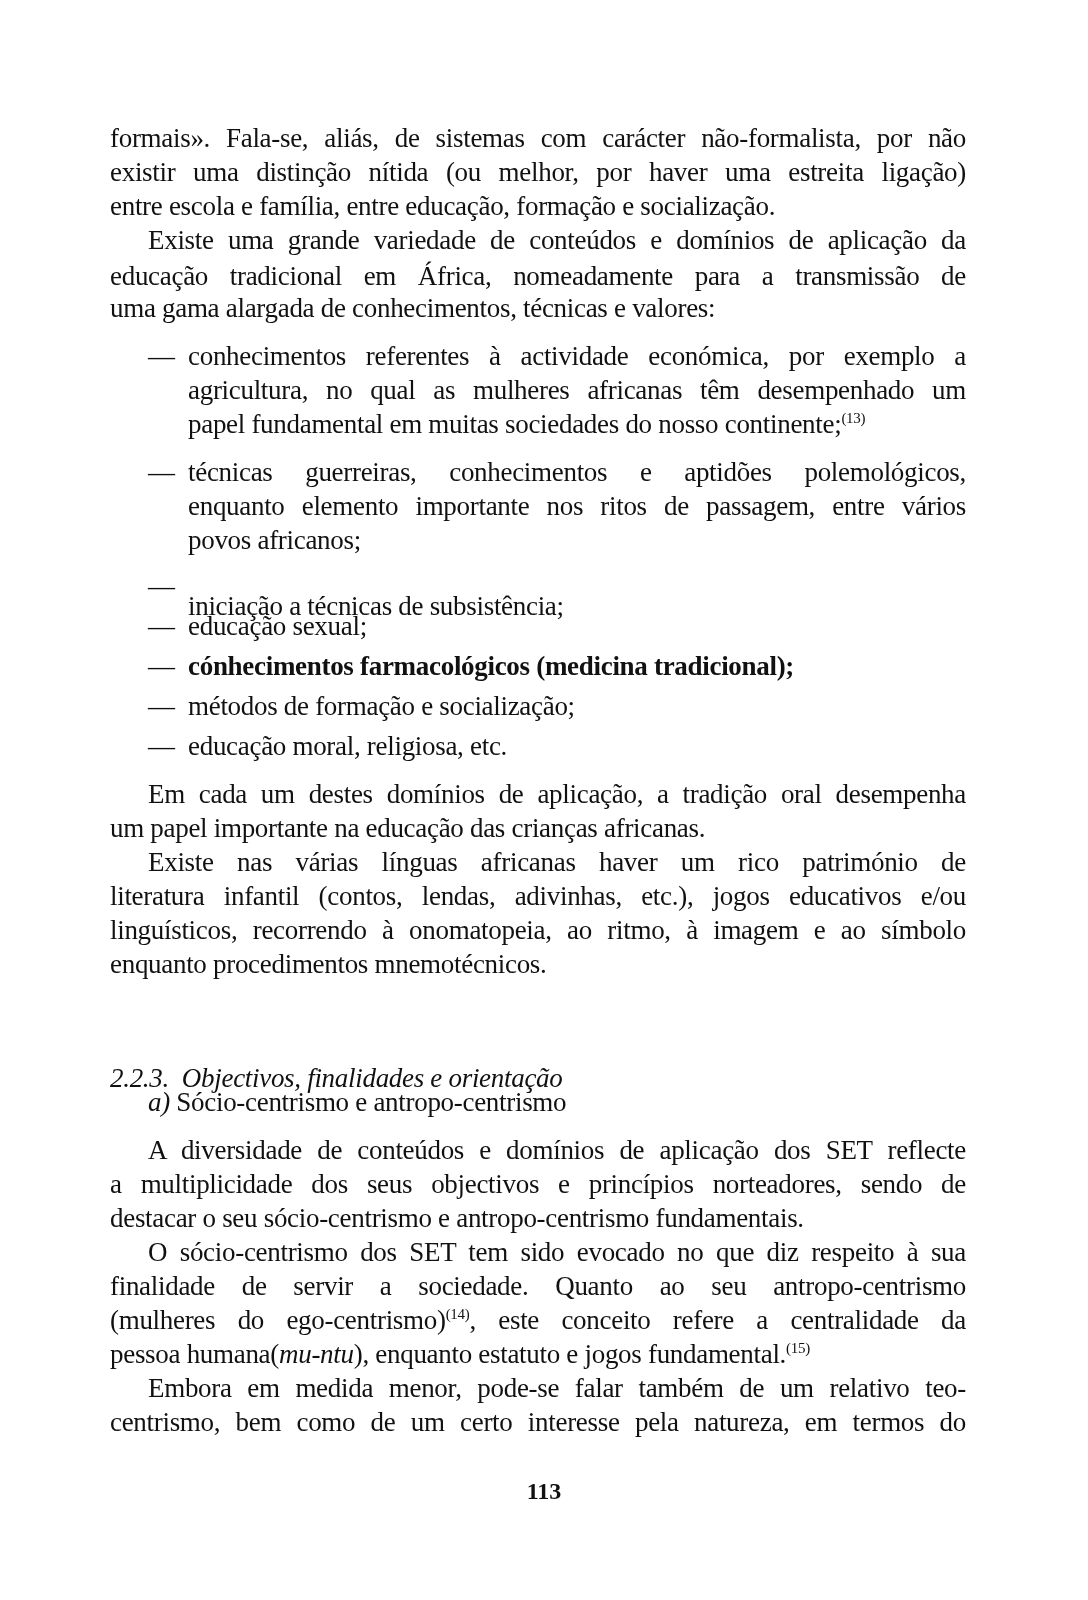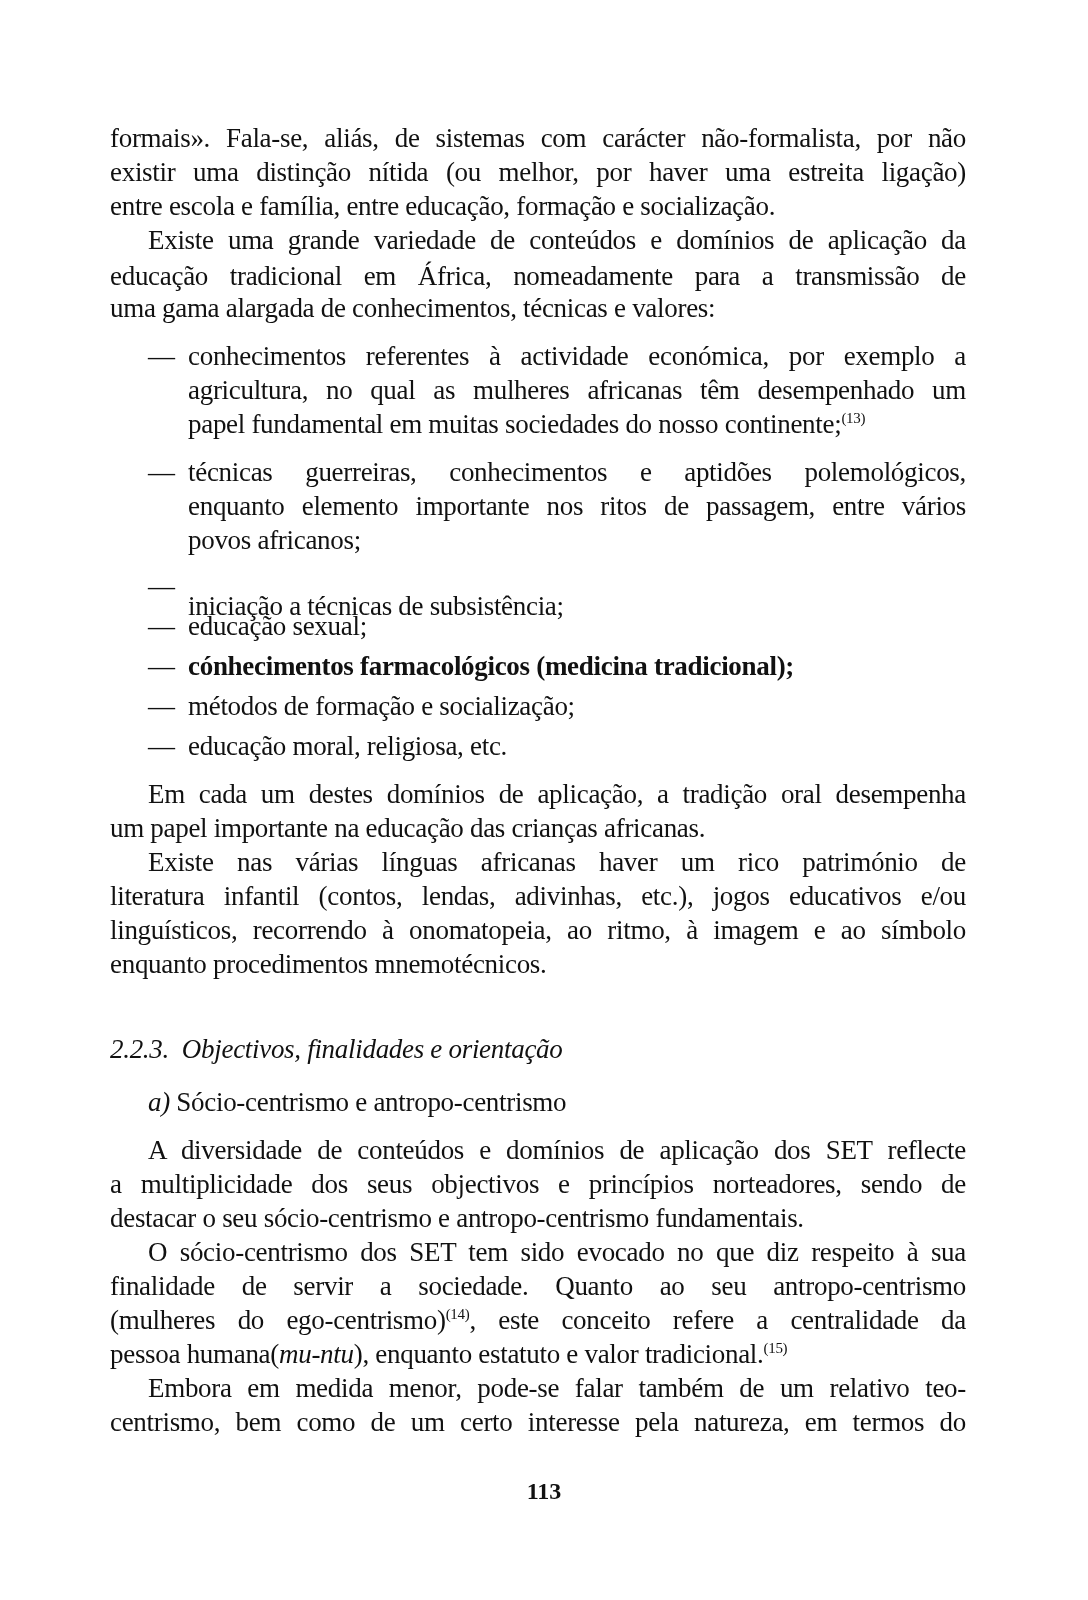--- a/index.html
+++ b/index.html
@@ -65,36 +65,36 @@
   </div>
 
   <div class="line j ind" style="top:656px">Em cada um destes domínios de aplicação, a tradição oral desempenha</div>
   <div class="line" style="top:690px">um papel importante na educação das crianças africanas.</div>
 
   <div class="line j ind" style="top:724px">Existe nas várias línguas africanas haver um rico património de</div>
   <div class="line j" style="top:758px">literatura infantil (contos, lendas, adivinhas, etc.), jogos educativos e/ou</div>
   <div class="line j" style="top:792px">linguísticos, recorrendo à onomatopeia, ao ritmo, à imagem e ao símbolo</div>
   <div class="line" style="top:826px">enquanto procedimentos mnemotécnicos.</div>
 
-  <div class="line it" style="top:911px">
+  <div class="line it" style="top:940px">
     <span>2.2.3.</span>&nbsp;
     <span>Objectivos, finalidades e orientação</span>
   </div>
 
   <div class="line" style="top:964px; left:38px;">
     <span class="it">a)</span>
     <span>Sócio-centrismo e antropo-centrismo</span>
   </div>
 
   <div class="line j ind" style="top:1012px">A diversidade de conteúdos e domínios de aplicação dos SET reflecte</div>
   <div class="line j" style="top:1046px">a multiplicidade dos seus objectivos e princípios norteadores, sendo de</div>
   <div class="line" style="top:1080px">destacar o seu sócio-centrismo e antropo-centrismo fundamentais.</div>
 
   <div class="line j ind" style="top:1114px">O sócio-centrismo dos SET tem sido evocado no que diz respeito à sua</div>
   <div class="line j" style="top:1148px">finalidade de servir a sociedade. Quanto ao seu antropo-centrismo</div>
   <div class="line j" style="top:1182px"><span>(mulheres do ego-centrismo)</span><sup>(14)</sup><span>, este conceito refere a centralidade da</span></div>
-  <div class="line" style="top:1216px"><span>pessoa humana(</span><span class="it">mu-ntu</span><span>), enquanto estatuto e valor tradicional.</span><sup>(15)</sup></div>
+  <div class="line" style="top:1216px"><span>pessoa humana(</span><span class="it">mu-ntu</span><span>), enquanto estatuto e jogos fundamental.</span><sup>(15)</sup></div>
 
   <div class="line j ind" style="top:1250px">Embora em medida menor, pode-se falar também de um relativo teo-</div>
   <div class="line j" style="top:1284px">centrismo, bem como de um certo interesse pela natureza, em termos do</div>
 </div>
 
 <div class="pageno">113</div>
 
 </body></html>

